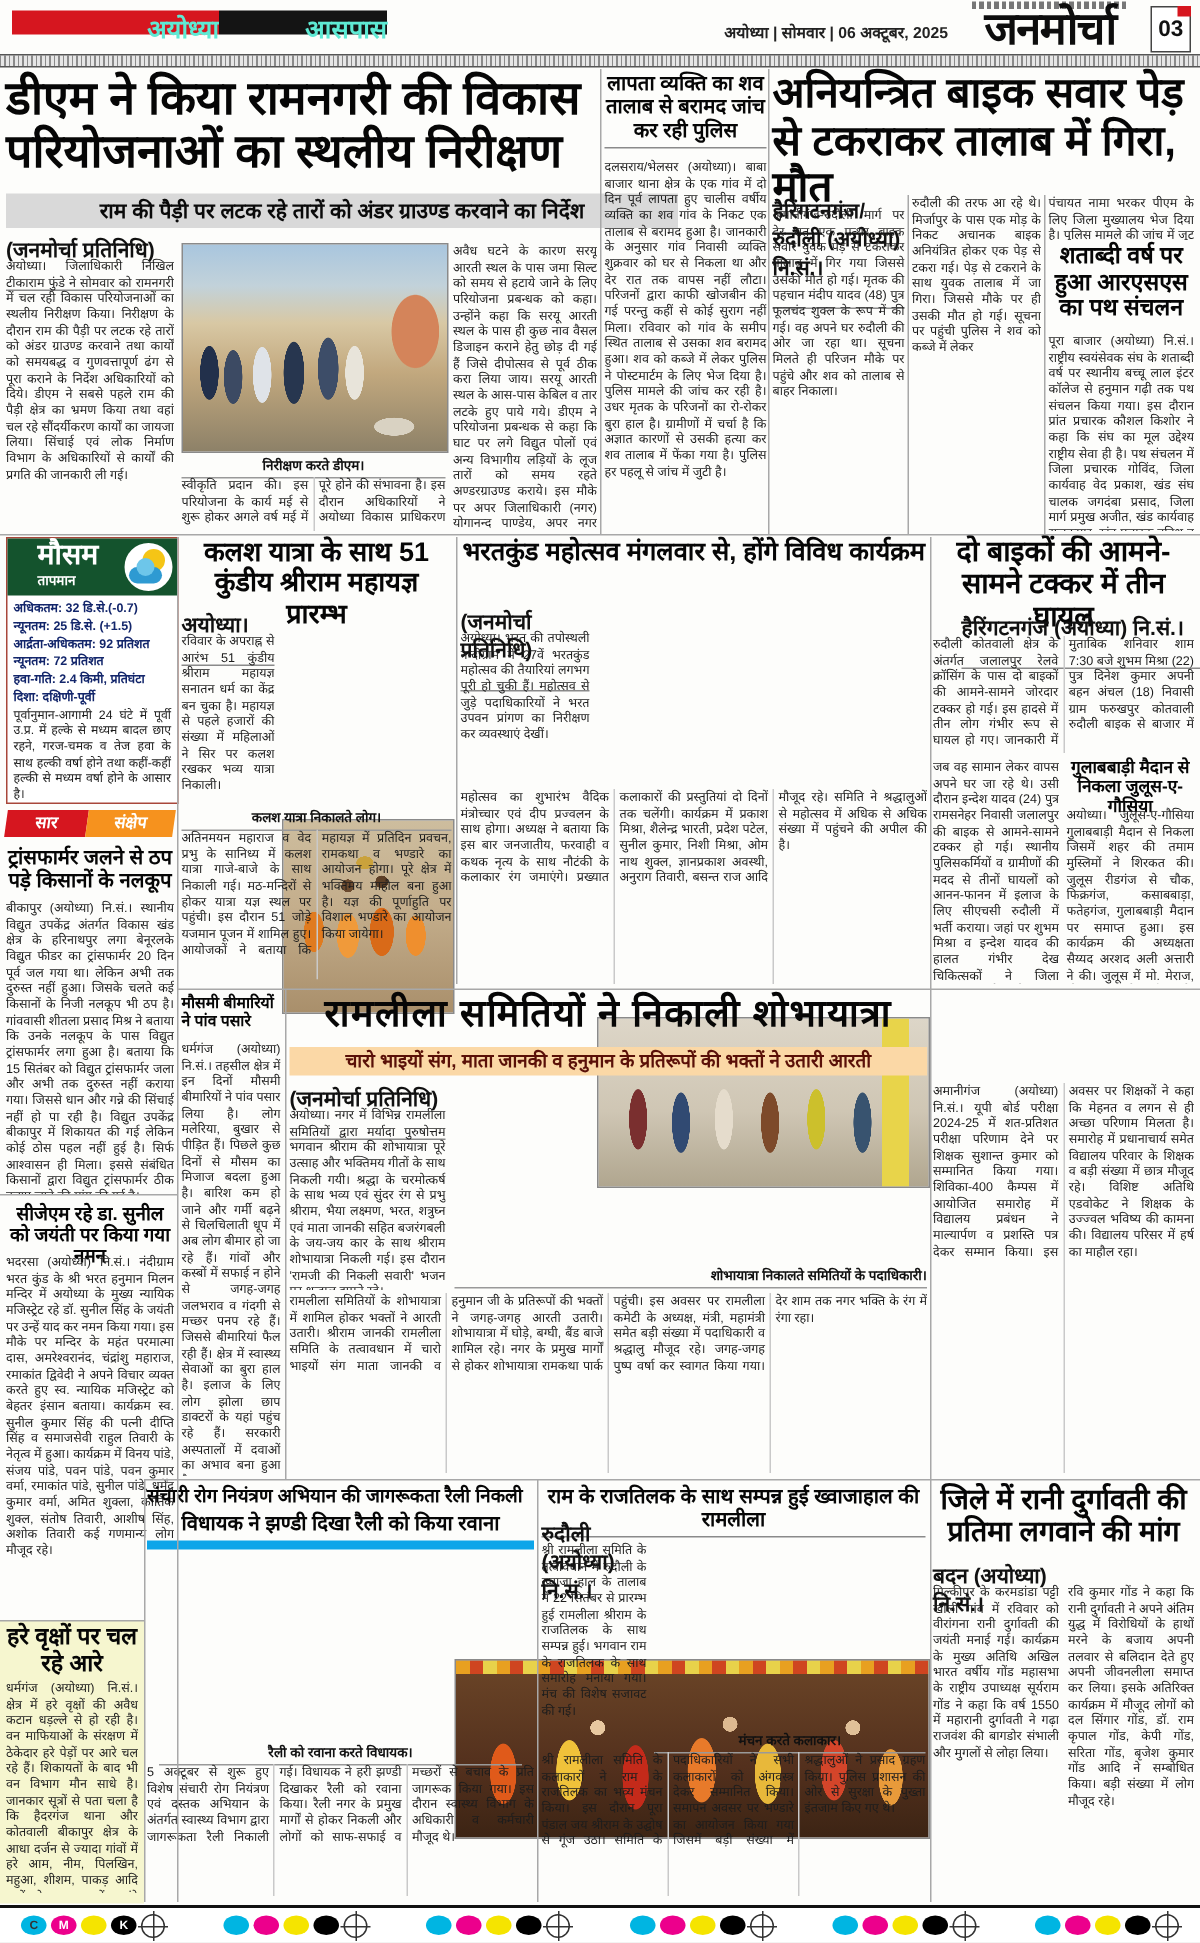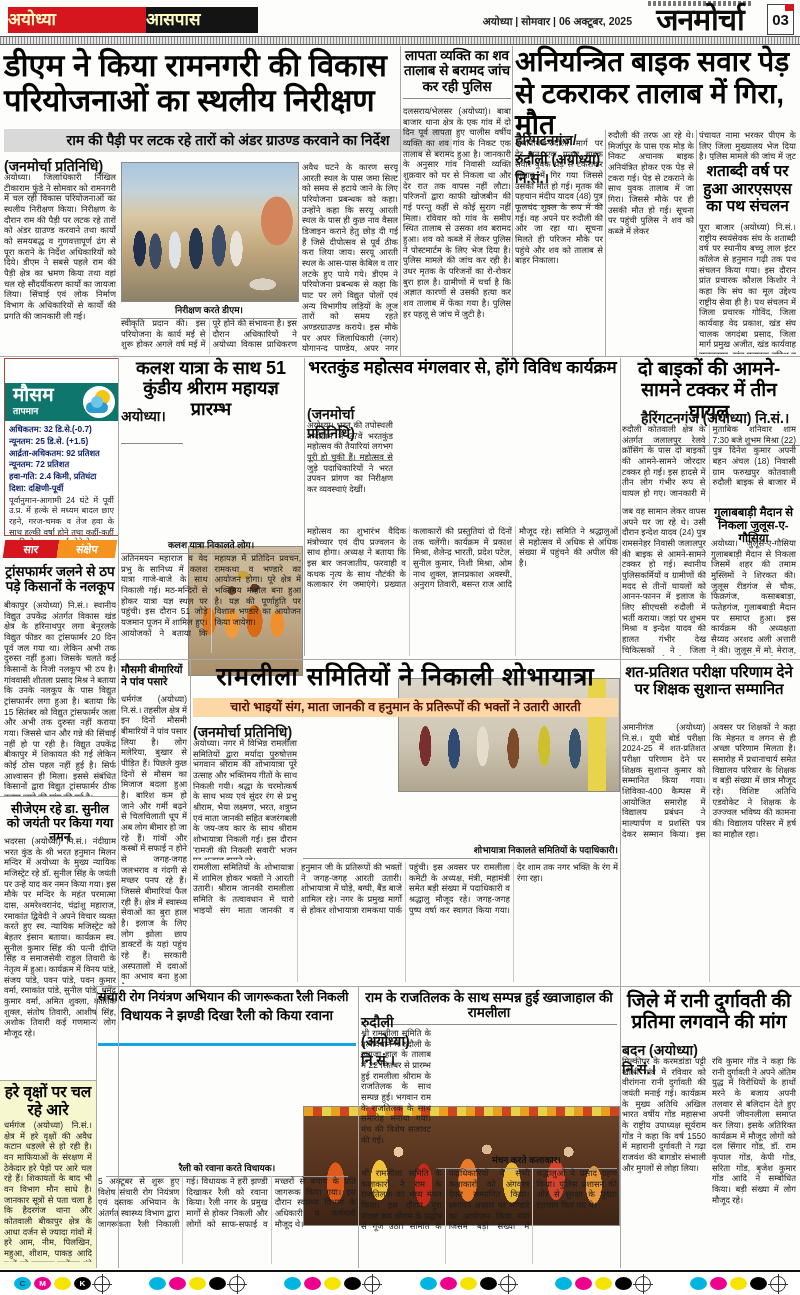--- a/index.html
+++ b/index.html
@@ -1,20 +1,20 @@
 <!DOCTYPE html>
 <html lang="hi"><head>
 <meta charset="utf-8">
 <style>
   html,body{margin:0;padding:0;background:#e9e9e9;}
   .page{position:relative;width:800px;height:1295px;background:#fdfdfb;margin:0 auto;
         font-family:"Liberation Sans","DejaVu Sans",sans-serif;color:#111;overflow:hidden;}
   .abs{position:absolute;}
   
-  .ed-box{height:26px;line-height:26px;text-align:left;font-weight:800;font-size:17px;color:#fef9c3;}
+  .ed-box{height:16px;line-height:26px;text-align:right;font-weight:800;font-size:17px;color:#5eead4;}
   .ed-red{background:#d6161f;width:138px;left:8px;top:7px;}
   .ed-black{background:#141414;width:112px;left:146px;top:7px;}
   .dateline{top:14px;left:462px;width:170px;font-size:10.5px;font-weight:700;color:#222;text-align:right;}
   .masthead{top:2px;left:636px;width:128px;font-size:30px;font-weight:800;color:#0d0d0d;letter-spacing:-1px;text-align:center;line-height:36px;}
   .mast-tagline{top:1px;left:648px;width:104px;height:5px;background:repeating-linear-gradient(90deg,#777 0 3px,transparent 3px 5px);}
   .pagebox{top:4px;left:767px;width:25px;height:29px;background:#fff;border:1px solid #444;text-align:center;font-size:15px;font-weight:800;line-height:29px;}
   .pagebox:before{content:"";position:absolute;top:-1px;right:-1px;width:9px;height:7px;background:#d6161f;}
   .hatch{left:0;top:36px;width:800px;height:7px;background:repeating-linear-gradient(90deg,#8a8a8a 0 1px,#e6e6e6 1px 3px);border-top:1px solid #555;border-bottom:1px solid #555;}
   
   .hl{font-weight:800;color:#060606;line-height:1.13;}
@@ -24,21 +24,21 @@
   .cols2{column-count:2;column-gap:7px;column-rule:1px solid #c9c9c9;}
   .cols3{column-count:3;column-gap:7px;column-rule:1px solid #c9c9c9;}
   .cols4{column-count:4;column-gap:7px;column-rule:1px solid #c9c9c9;}
   .subbar-gray{background:#d9d9d9;color:#0a0a0a;font-weight:800;text-align:center;}
   .subbar-orange{background:#f6921e;color:#fff;font-weight:800;text-align:center;}
   .subbar-peach{background:#fbd8a6;color:#5a1008;font-weight:800;text-align:center;}
   .divider-v{background:#a8a8a8;width:1px;}
   .divider-h{background:#a8a8a8;height:1px;}
   
   .wx{left:4px;top:358px;width:113px;height:176px;border:1.5px solid #a8473a;background:#fff;}
-  .wx-head{position:relative;height:38px;background:#0f766e;color:#fff;text-align:left;padding-left:8px;margin-top:24px;}
+  .wx-head{position:relative;height:38px;background:#14532d;color:#fff;text-align:left;padding-left:20px;}
   .wx-title{font-size:19px;font-weight:800;line-height:24px;}
   .wx-sub{font-size:9px;font-weight:700;line-height:8px;}
   .wx-icon{position:absolute;right:3px;top:3px;width:32px;height:32px;background:#fff;border-radius:50%;}
   .wx-sun{position:absolute;right:5px;top:4px;width:15px;height:15px;border-radius:50%;background:#f5c516;}
   .wx-cloud{position:absolute;left:3px;bottom:5px;width:22px;height:11px;border-radius:10px;background:#2e9ad2;}
   .wx-cloud:before{content:"";position:absolute;left:5px;top:-6px;width:12px;height:12px;border-radius:50%;background:#6dc6ea;}
   .wx-rows{padding:3px 4px 0;font-size:8.3px;font-weight:700;line-height:1.42;color:#13266b;}
   .wx-fc{padding:1px 4px;font-size:8.2px;line-height:1.3;text-align:justify;color:#1d1d1d;}
   .tab{height:18px;line-height:18px;text-align:center;color:#fff;font-weight:800;font-size:11px;}
   
@@ -164,20 +164,21 @@
   <div class="abs hl" style="left:4px;top:802px;width:112px;font-size:12.5px;text-align:center;">सीजेएम रहे डा. सुनील को जयंती पर किया गया नमन</div>
   <div class="abs body-txt" style="left:4px;top:836px;width:112px;height:240px;">भदरसा (अयोध्या) नि.सं.। नंदीग्राम भरत कुंड के श्री भरत हनुमान मिलन मन्दिर में अयोध्या के मुख्य न्यायिक मजिस्ट्रेट रहे डॉ. सुनील सिंह के जयंती पर उन्हें याद कर नमन किया गया। इस मौके पर मन्दिर के महंत परमात्मा दास, अमरेश्वरानंद, चंद्रांशु महाराज, रमाकांत द्विवेदी ने अपने विचार व्यक्त करते हुए स्व. न्यायिक मजिस्ट्रेट को बेहतर इंसान बताया। कार्यक्रम स्व. सुनील कुमार सिंह की पत्नी दीप्ति सिंह व समाजसेवी राहुल तिवारी के नेतृत्व में हुआ। कार्यक्रम में विनय पांडे, संजय पांडे, पवन पांडे, पवन कुमार वर्मा, रमाकांत पांडे, सुनील पांडे, धर्मेंद्र कुमार वर्मा, अमित शुक्ला, कार्तिक शुक्ल, संतोष तिवारी, आशीष सिंह, अशोक तिवारी कई गणमान्य लोग मौजूद रहे।</div>
 
   <div class="abs yellow-bg" style="left:0;top:1080px;width:96px;height:188px;border-top:1px solid #a8a8a8;">
     <div class="hl" style="margin:2px 4px;font-size:15.5px;text-align:center;">हरे वृक्षों पर चल रहे आरे</div>
     <div class="body-txt" style="margin:0 4px;height:142px;">धर्मगंज (अयोध्या) नि.सं.। क्षेत्र में हरे वृक्षों की अवैध कटान धड़ल्ले से हो रही है। वन माफियाओं के संरक्षण में ठेकेदार हरे पेड़ों पर आरे चल रहे हैं। शिकायतों के बाद भी वन विभाग मौन साधे है। जानकार सूत्रों से पता चला है कि हैदरगंज थाना और कोतवाली बीकापुर क्षेत्र के आधा दर्जन से ज्यादा गांवों में हरे आम, नीम, पिलखिन, महुआ, शीशम, पाकड़ आदि वृक्षों को काटकर रातोंरात बंटे आरामशीनों पर पहुंचा दिये जा रहे हैं। बताते है कि सम्बन्धित ठेकेदार बिना परमिट के हरे वृक्षों पर आरे चला रहा है।</div>
   </div>
 
   <div class="abs hl" style="left:121px;top:358px;width:180px;font-size:18px;text-align:center;">कलश यात्रा के साथ 51 कुंडीय श्रीराम महायज्ञ प्रारम्भ</div>
   <div class="abs byline" style="left:121px;top:406px;width:62px;">अयोध्या।</div>
+  <div class="abs body-txt" style="left:121px;top:422px;width:62px;height:112px;">रविवार के अपराह्न से आरंभ 51 कुंडीय श्रीराम महायज्ञ सनातन धर्म का केंद्र बन चुका है। महायज्ञ से पहले हजारों की संख्या में महिलाओं ने सिर पर कलश रखकर भव्य यात्रा निकाली।</div>
   <div class="abs photo ph-kalash" style="left:188px;top:406px;width:113px;height:128px;"></div>
   <div class="abs caption" style="left:121px;top:537px;width:180px;text-align:center;">कलश यात्रा निकालते लोग।</div>
   <div class="abs body-txt cols2" style="left:121px;top:553px;width:180px;height:100px;">अतिनमयन महाराज व वेद प्रभु के सानिध्य में कलश यात्रा गाजे-बाजे के साथ निकाली गई। मठ-मन्दिरों से होकर यात्रा यज्ञ स्थल पर पहुंची। इस दौरान 51 जोड़े यजमान पूजन में शामिल हुए। आयोजकों ने बताया कि महायज्ञ में प्रतिदिन प्रवचन, रामकथा व भण्डारे का आयोजन होगा। पूरे क्षेत्र में भक्तिमय माहौल बना हुआ है। यज्ञ की पूर्णाहुति पर विशाल भण्डारे का आयोजन किया जायेगा।</div>
 
   <div class="abs hl" style="left:307px;top:358px;width:311px;font-size:17px;text-align:center;">भरतकुंड महोत्सव मंगलवार से, होंगे विविध कार्यक्रम</div>
   <div class="abs byline" style="left:307px;top:404px;width:86px;">(जनमोर्चा प्रतिनिधि)</div>
   <div class="abs body-txt" style="left:307px;top:420px;width:86px;height:100px;">अयोध्या। भरत की तपोस्थली नन्दीग्राम में 27वें भरतकुंड महोत्सव की तैयारियां लगभग पूरी हो चुकी हैं। महोत्सव से जुड़े पदाधिकारियों ने भरत उपवन प्रांगण का निरीक्षण कर व्यवस्थाएं देखीं।</div>
   <div class="abs photo ph-bharat" style="left:398px;top:408px;width:220px;height:112px;"></div>
   <div class="abs body-txt cols3" style="left:307px;top:526px;width:311px;height:130px;">महोत्सव का शुभारंभ वैदिक मंत्रोच्चार एवं दीप प्रज्वलन के साथ होगा। अध्यक्ष ने बताया कि इस बार जनजातीय, फरवाही व कथक नृत्य के साथ नौटंकी के कलाकार रंग जमाएंगे। प्रख्यात कलाकारों की प्रस्तुतियां दो दिनों तक चलेंगी। कार्यक्रम में प्रकाश मिश्रा, शैलेन्द्र भारती, प्रदेश पटेल, सुनील कुमार, निशी मिश्रा, ओम नाथ शुक्ल, ज्ञानप्रकाश अवस्थी, अनुराग तिवारी, बसन्त राज आदि मौजूद रहे। समिति ने श्रद्धालुओं से महोत्सव में अधिक से अधिक संख्या में पहुंचने की अपील की है।</div>
 
@@ -193,25 +194,24 @@
   <div class="abs body-txt" style="left:121px;top:694px;width:66px;height:290px;">धर्मगंज (अयोध्या) नि.सं.। तहसील क्षेत्र में इन दिनों मौसमी बीमारियों ने पांव पसार लिया है। लोग मलेरिया, बुखार से पीड़ित हैं। पिछले कुछ दिनों से मौसम का मिजाज बदला हुआ है। बारिश कम हो जाने और गर्मी बढ़ने से चिलचिलाती धूप में अब लोग बीमार हो जा रहे हैं। गांवों और कस्बों में सफाई न होने से जगह-जगह जलभराव व गंदगी से मच्छर पनप रहे हैं। जिससे बीमारियां फैल रही हैं। क्षेत्र में स्वास्थ्य सेवाओं का बुरा हाल है। इलाज के लिए लोग झोला छाप डाक्टरों के यहां पहुंच रहे हैं। सरकारी अस्पतालों में दवाओं का अभाव बना हुआ है।</div>
 
   <div class="abs hl" style="left:193px;top:662px;width:425px;font-size:25px;text-align:center;letter-spacing:1px;">रामलीला समितियों ने निकाली शोभायात्रा</div>
   <div class="abs subbar-peach" style="left:193px;top:698px;width:425px;height:19px;line-height:19px;font-size:12.5px;">चारो भाइयों संग, माता जानकी व हनुमान के प्रतिरूपों की भक्तों ने उतारी आरती</div>
   <div class="abs byline" style="left:193px;top:722px;width:104px;">(जनमोर्चा प्रतिनिधि)</div>
   <div class="abs body-txt" style="left:193px;top:738px;width:104px;height:122px;">अयोध्या। नगर में विभिन्न रामलीला समितियों द्वारा मर्यादा पुरुषोत्तम भगवान श्रीराम की शोभायात्रा पूरे उत्साह और भक्तिमय गीतों के साथ निकली गयी। श्रद्धा के चरमोत्कर्ष के साथ भव्य एवं सुंदर रंग से प्रभु श्रीराम, भैया लक्ष्मण, भरत, शत्रुघ्न एवं माता जानकी सहित बजरंगबली के जय-जय कार के साथ श्रीराम शोभायात्रा निकली गई। इस दौरान 'रामजी की निकली सवारी' भजन पर श्रद्धालु झूमते रहे।</div>
   <div class="abs photo ph-shobha" style="left:303px;top:722px;width:315px;height:118px;"></div>
   <div class="abs caption" style="left:303px;top:842px;width:315px;text-align:right;">शोभायात्रा निकालते समितियों के पदाधिकारी।</div>
   <div class="abs body-txt cols4" style="left:193px;top:862px;width:425px;height:120px;">रामलीला समितियों के शोभायात्रा में शामिल होकर भक्तों ने आरती उतारी। श्रीराम जानकी रामलीला समिति के तत्वावधान में चारो भाइयों संग माता जानकी व हनुमान जी के प्रतिरूपों की भक्तों ने जगह-जगह आरती उतारी। शोभायात्रा में घोड़े, बग्घी, बैंड बाजे शामिल रहे। नगर के प्रमुख मार्गों से होकर शोभायात्रा रामकथा पार्क पहुंची। इस अवसर पर रामलीला कमेटी के अध्यक्ष, मंत्री, महामंत्री समेत बड़ी संख्या में पदाधिकारी व श्रद्धालु मौजूद रहे। जगह-जगह पुष्प वर्षा कर स्वागत किया गया। देर शाम तक नगर भक्ति के रंग में रंगा रहा।</div>
 
-  <div class="abs hl" style="left:622px;top:664px;width:174px;font-size:15px;text-align:center;">शत-प्रतिशत परीक्षा परिणाम देने पर शिक्षक सुशान्त सम्मानित</div>
   <div class="abs body-txt cols2" style="left:622px;top:722px;width:174px;height:260px;">अमानीगंज (अयोध्या) नि.सं.। यूपी बोर्ड परीक्षा 2024-25 में शत-प्रतिशत परीक्षा परिणाम देने पर शिक्षक सुशान्त कुमार को सम्मानित किया गया। शिविका-400 कैम्पस में आयोजित समारोह में विद्यालय प्रबंधन ने माल्यार्पण व प्रशस्ति पत्र देकर सम्मान किया। इस अवसर पर शिक्षकों ने कहा कि मेहनत व लगन से ही अच्छा परिणाम मिलता है। समारोह में प्रधानाचार्य समेत विद्यालय परिवार के शिक्षक व बड़ी संख्या में छात्र मौजूद रहे। विशिष्ट अतिथि एडवोकेट ने शिक्षक के उज्ज्वल भविष्य की कामना की। विद्यालय परिसर में हर्ष का माहौल रहा।</div>
 
   <div class="abs hl" style="left:98px;top:990px;width:258px;font-size:12.5px;">संचारी रोग नियंत्रण अभियान की जागरूकता रैली निकली</div>
-  <div class="abs hl" style="left:98px;top:1008px;width:258px;font-size:13.5px;text-align:center;border-bottom:3px solid #0ea5e9;padding-bottom:20px;">विधायक ने झण्डी दिखा रैली को किया रवाना</div>
+  <div class="abs hl" style="left:98px;top:1008px;width:258px;font-size:13.5px;text-align:center;border-bottom:6px solid #0ea5e9;padding-bottom:4px;">विधायक ने झण्डी दिखा रैली को किया रवाना</div>
 
   <div class="abs caption" style="left:106px;top:1160px;width:242px;">रैली को रवाना करते विधायक।</div>
   <div class="abs body-txt cols3" style="left:98px;top:1176px;width:258px;height:88px;">5 अक्टूबर से शुरू हुए विशेष संचारी रोग नियंत्रण एवं दस्तक अभियान के अंतर्गत स्वास्थ्य विभाग द्वारा जागरूकता रैली निकाली गई। विधायक ने हरी झण्डी दिखाकर रैली को रवाना किया। रैली नगर के प्रमुख मार्गों से होकर निकली और लोगों को साफ-सफाई व मच्छरों से बचाव के प्रति जागरूक किया गया। इस दौरान स्वास्थ्य विभाग के अधिकारी व कर्मचारी मौजूद थे।</div>
 
   <div class="abs hl" style="left:361px;top:990px;width:256px;font-size:13.5px;text-align:center;border-bottom:1px solid #8a8a8a;padding-bottom:3px;">राम के राजतिलक के साथ सम्पन्न हुई ख्वाजाहाल की रामलीला</div>
   <div class="abs byline" style="left:361px;top:1012px;width:70px;border-bottom:none;">रुदौली (अयोध्या) नि.सं.।</div>
   <div class="abs body-txt" style="left:361px;top:1028px;width:70px;height:122px;">श्री रामलीला समिति के तत्वावधान में रुदौली के ख्वाजा हाल के तालाब में 22 सितंबर से प्रारम्भ हुई रामलीला श्रीराम के राजतिलक के साथ सम्पन्न हुई। भगवान राम के राजतिलक के साथ समारोह मनाया गया। मंच की विशेष सजावट की गई।</div>
 
   <div class="abs caption" style="left:436px;top:1152px;width:181px;">मंचन करते कलाकार।</div>
   <div class="abs body-txt cols3" style="left:361px;top:1168px;width:256px;height:96px;">श्री रामलीला समिति के कलाकारों ने राम के राजतिलक का भव्य मंचन किया। इस दौरान पूरा पंडाल जय श्रीराम के उद्घोष से गूंज उठा। समिति के पदाधिकारियों ने सभी कलाकारों को अंगवस्त्र देकर सम्मानित किया। समापन अवसर पर भण्डारे का आयोजन किया गया जिसमें बड़ी संख्या में श्रद्धालुओं ने प्रसाद ग्रहण किया। पुलिस प्रशासन की ओर से सुरक्षा के पुख्ता इंतजाम किए गए थे।</div>

